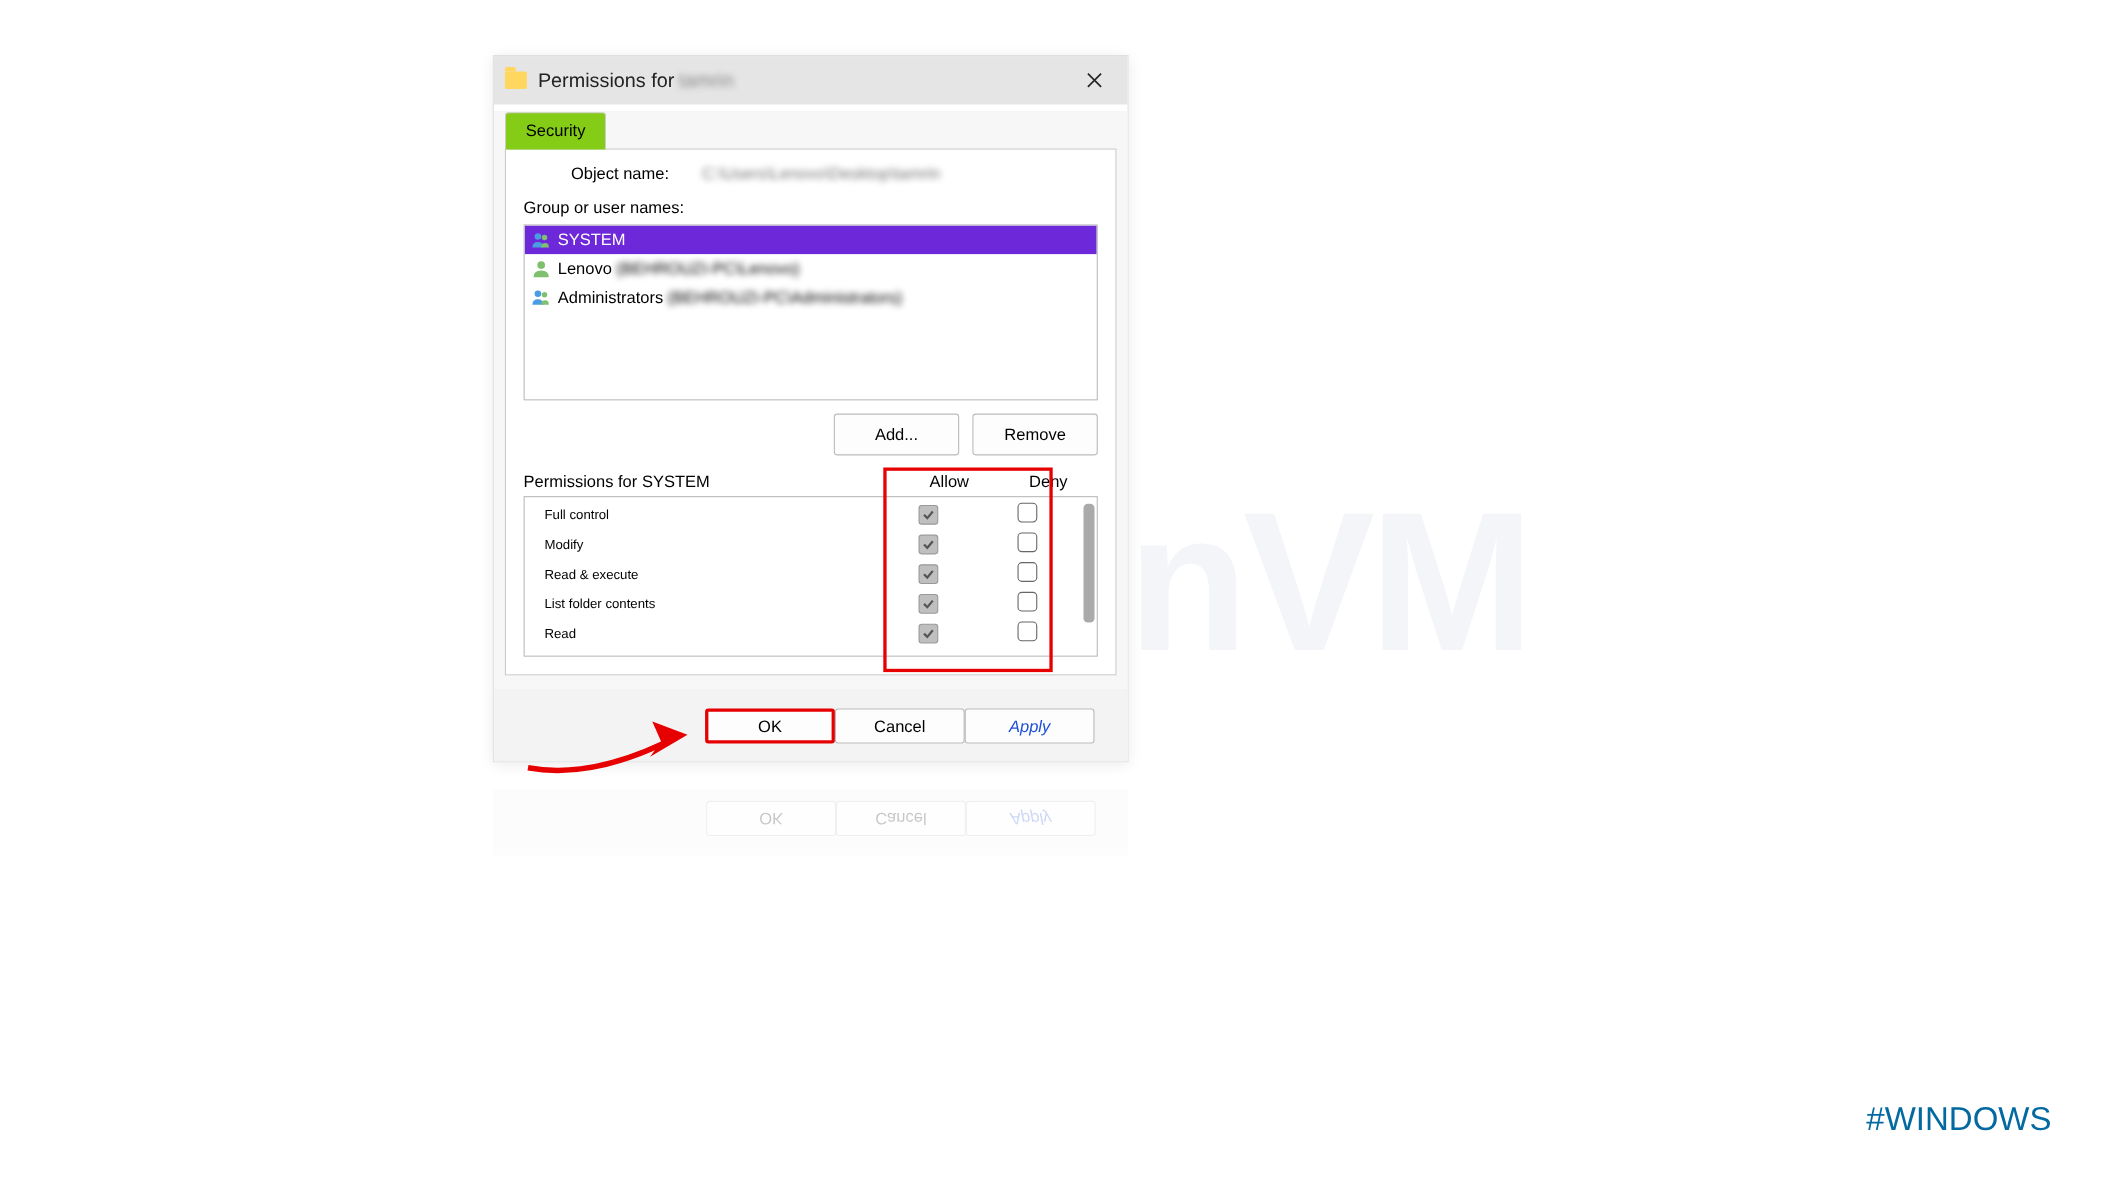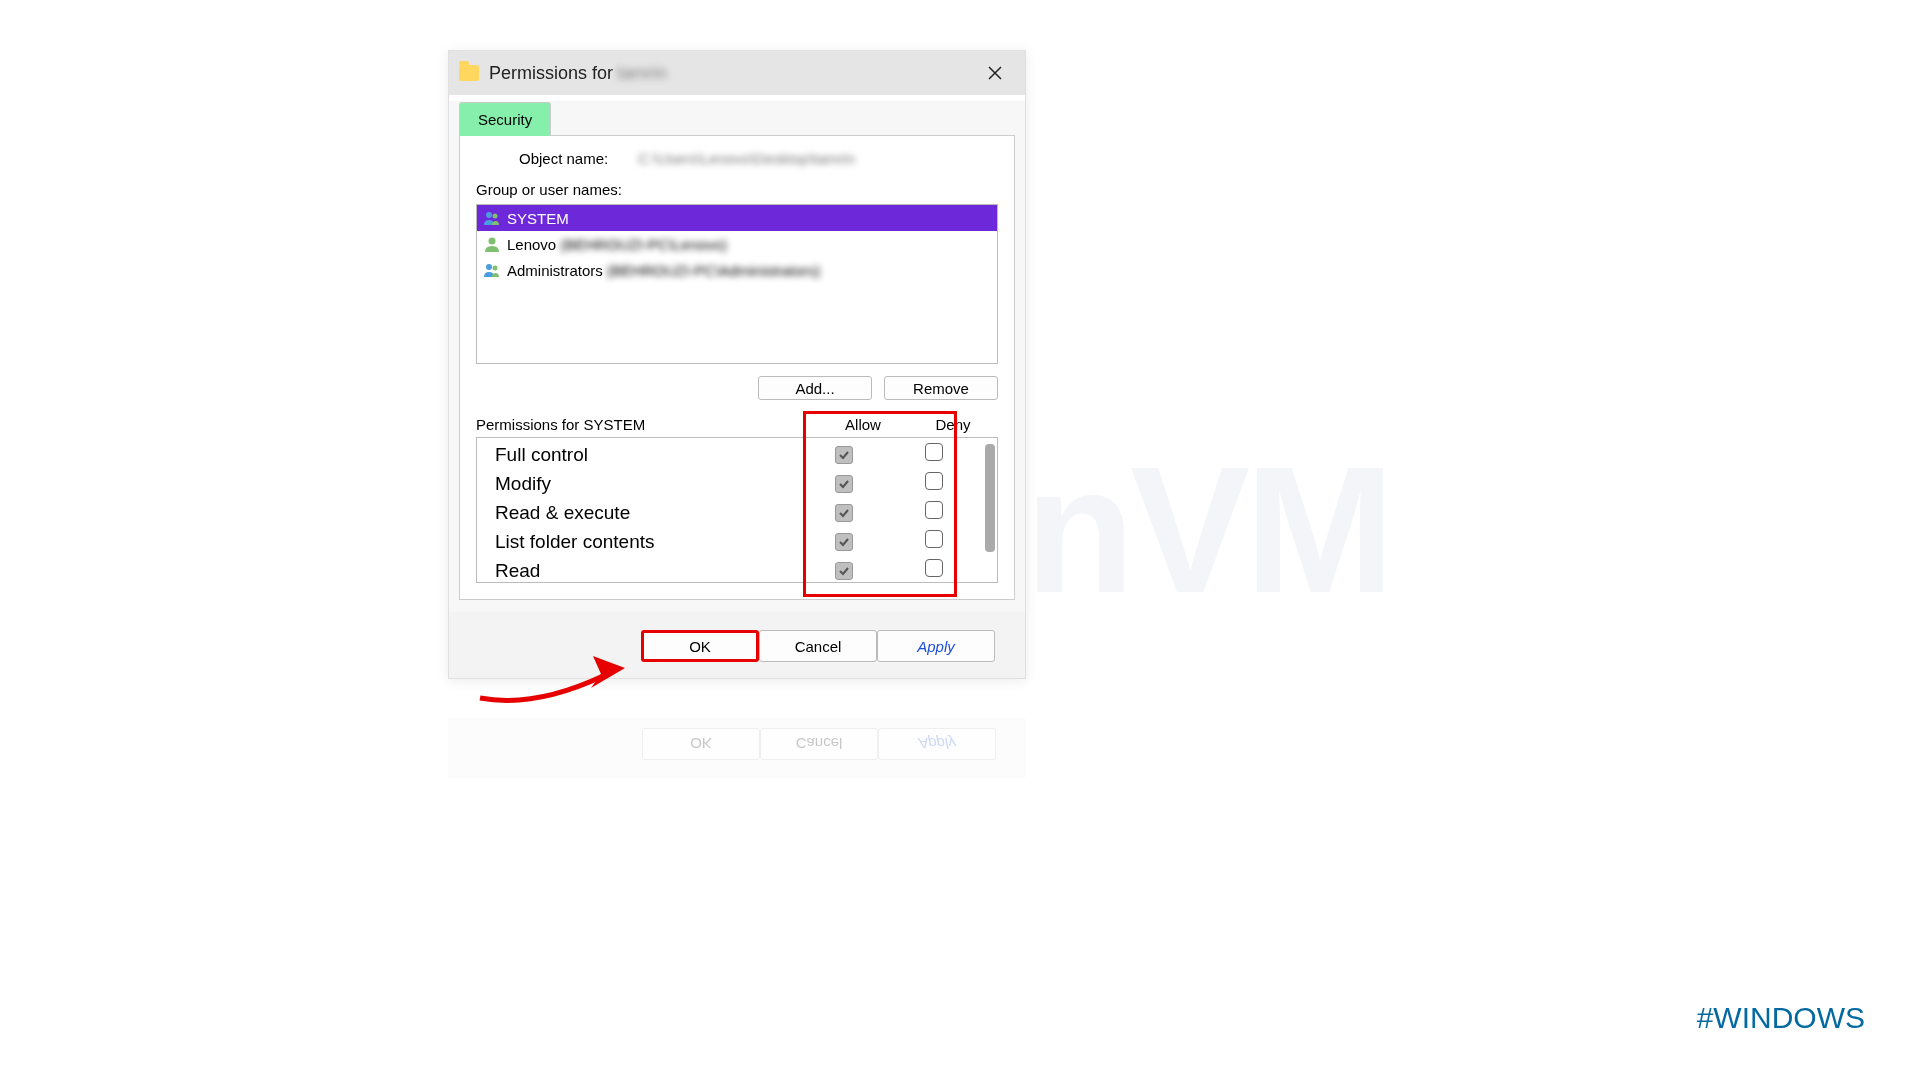--- a/index.html
+++ b/index.html
@@ -82,21 +82,21 @@
   .content {
     padding: 0 10px 12px;
     background: #f7f7f7;
   }
   .tabs {
     display: flex;
     margin-top: 6px;
   }
   .tab {
     padding: 8px 18px;
-    background: #86efac;
+    background: #84cc16;
     border: 1px solid #ccc;
     border-bottom: none;
     border-radius: 3px 3px 0 0;
     font-size: 15px;
     position: relative;
     top: 1px;
   }
   .panel {
     border: 1px solid #ccc;
     background: #fff;
@@ -135,21 +135,21 @@
   }
   .user-item .blurred { filter: blur(3px); margin-left: 4px; }
   .btn-row {
     display: flex;
     justify-content: flex-end;
     gap: 12px;
     margin: 12px 0 16px;
   }
   .btn {
     min-width: 114px;
-    height: 24px;
+    height: 38px;
     border: 1px solid #bbb;
     background: #fdfdfd;
     font-size: 15px;
     cursor: pointer;
     border-radius: 3px;
   }
   .btn:disabled { color: #1d4ed8; font-style: italic; }
   .perm-header {
     display: flex;
     font-size: 15px;
@@ -167,21 +167,21 @@
     border: 1px solid #bbb;
     height: 146px;
     overflow: hidden;
     position: relative;
   }
   .perm-list-inner { padding: 2px 0; }
   .perm-row {
     display: flex;
     align-items: center;
     padding: 3px 18px;
-    font-size: 19px;
+    font-size: 12px;
   }
   .perm-row .name { flex: 1; }
   .perm-row .cbox { width: 90px; text-align: center; }
   .cbox .inherited {
     width: 18px; height: 18px;
     border: 1px solid #999;
     border-radius: 3px;
     background: #bfbfbf;
     display: inline-flex;
     align-items: center;

